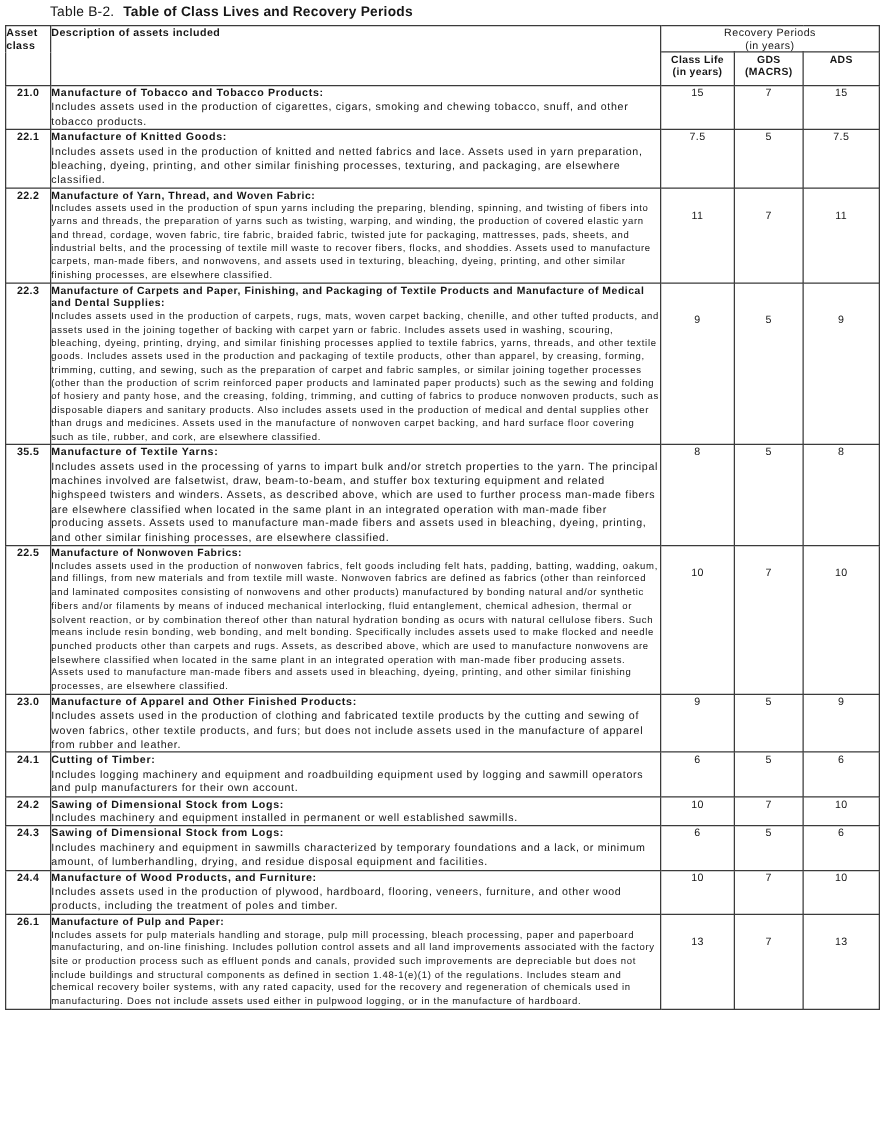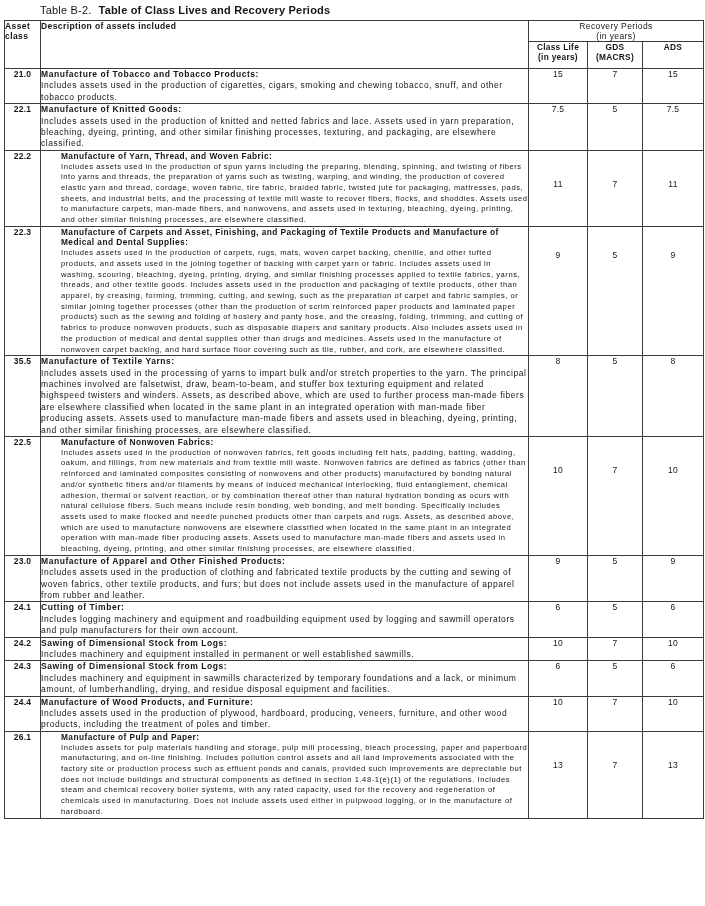--- a/index.html
+++ b/index.html
@@ -95,24 +95,23 @@
   td.val {
     text-align: center;
     font-size: 8.5px;
     letter-spacing: 0.3px;
     padding-top: 13px;
   }
   tr.dense td.desc {
     font-size: 7.6px;
     letter-spacing: 0.55px;
     line-height: 10.7px;
-    padding-left: 20px;
   }
   tr.dense td.desc .row-title { font-size: 8.3px; letter-spacing: 0.45px; }
-  tr.dense td.val { padding-top: 28px; }
+  tr.dense td.val { padding-top: 16px; }
   tr.t2 td.val { padding-top: 23px; }
 </style>
 </head>
 <body>
 
 <div class="page">
 
   <div class="doc-title">
     <span class="prefix">Table B-2.</span><span class="main">Table of Class Lives and Recovery Periods</span>
   </div>
@@ -168,21 +167,21 @@
       <span class="row-title">Manufacture of Yarn, Thread, and Woven Fabric:</span>
       <span class="row-desc">Includes assets used in the production of spun yarns including the preparing, blending, spinning, and twisting of fibers into yarns and threads, the preparation of yarns such as twisting, warping, and winding, the production of covered elastic yarn and thread, cordage, woven fabric, tire fabric, braided fabric, twisted jute for packaging, mattresses, pads, sheets, and industrial belts, and the processing of textile mill waste to recover fibers, flocks, and shoddies. Assets used to manufacture carpets, man-made fibers, and nonwovens, and assets used in texturing, bleaching, dyeing, printing, and other similar finishing processes, are elsewhere classified.</span>
     </td>
     <td class="val">11</td>
     <td class="val">7</td>
     <td class="val">11</td>
   </tr>
         <tr class="dense t2">
     <td class="asset">22.3</td>
     <td class="desc">
-      <span class="row-title">Manufacture of Carpets and Asset, Finishing, and Packaging of Textile Products and Manufacture of Medical and Dental Supplies:</span>
+      <span class="row-title">Manufacture of Carpets and Paper, Finishing, and Packaging of Textile Products and Manufacture of Medical and Dental Supplies:</span>
       <span class="row-desc">Includes assets used in the production of carpets, rugs, mats, woven carpet backing, chenille, and other tufted products, and assets used in the joining together of backing with carpet yarn or fabric. Includes assets used in washing, scouring, bleaching, dyeing, printing, drying, and similar finishing processes applied to textile fabrics, yarns, threads, and other textile goods. Includes assets used in the production and packaging of textile products, other than apparel, by creasing, forming, trimming, cutting, and sewing, such as the preparation of carpet and fabric samples, or similar joining together processes (other than the production of scrim reinforced paper products and laminated paper products) such as the sewing and folding of hosiery and panty hose, and the creasing, folding, trimming, and cutting of fabrics to produce nonwoven products, such as disposable diapers and sanitary products. Also includes assets used in the production of medical and dental supplies other than drugs and medicines. Assets used in the manufacture of nonwoven carpet backing, and hard surface floor covering such as tile, rubber, and cork, are elsewhere classified.</span>
     </td>
     <td class="val">9</td>
     <td class="val">5</td>
     <td class="val">9</td>
   </tr>
         <tr>
     <td class="asset">35.5</td>
     <td class="desc">
       <span class="row-title">Manufacture of Textile Yarns:</span>
@@ -239,21 +238,21 @@
       <span class="row-desc">Includes machinery and equipment in sawmills characterized by temporary foundations and a lack, or minimum amount, of lumberhandling, drying, and residue disposal equipment and facilities.</span>
     </td>
     <td class="val">6</td>
     <td class="val">5</td>
     <td class="val">6</td>
   </tr>
         <tr>
     <td class="asset">24.4</td>
     <td class="desc">
       <span class="row-title">Manufacture of Wood Products, and Furniture:</span>
-      <span class="row-desc">Includes assets used in the production of plywood, hardboard, producing, veneers, furniture, and other wood products, including the treatment of poles and timber.</span>
+      <span class="row-desc">Includes assets used in the production of plywood, hardboard, flooring, veneers, furniture, and other wood products, including the treatment of poles and timber.</span>
     </td>
     <td class="val">10</td>
     <td class="val">7</td>
     <td class="val">10</td>
   </tr>
         <tr class="dense">
     <td class="asset">26.1</td>
     <td class="desc">
       <span class="row-title">Manufacture of Pulp and Paper:</span>
       <span class="row-desc">Includes assets for pulp materials handling and storage, pulp mill processing, bleach processing, paper and paperboard manufacturing, and on-line finishing. Includes pollution control assets and all land improvements associated with the factory site or production process such as effluent ponds and canals, provided such improvements are depreciable but does not include buildings and structural components as defined in section 1.48-1(e)(1) of the regulations. Includes steam and chemical recovery boiler systems, with any rated capacity, used for the recovery and regeneration of chemicals used in manufacturing. Does not include assets used either in pulpwood logging, or in the manufacture of hardboard.</span>

